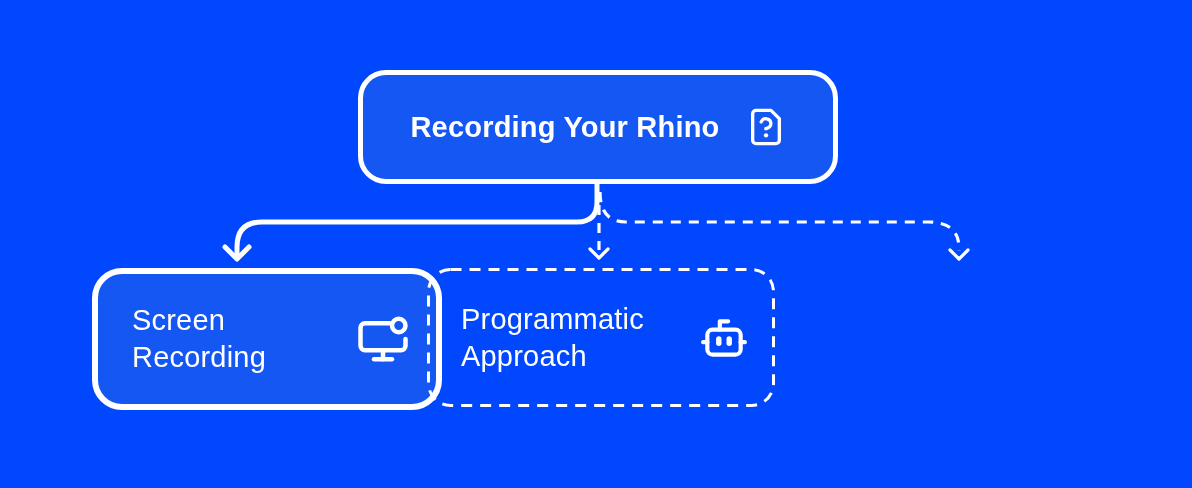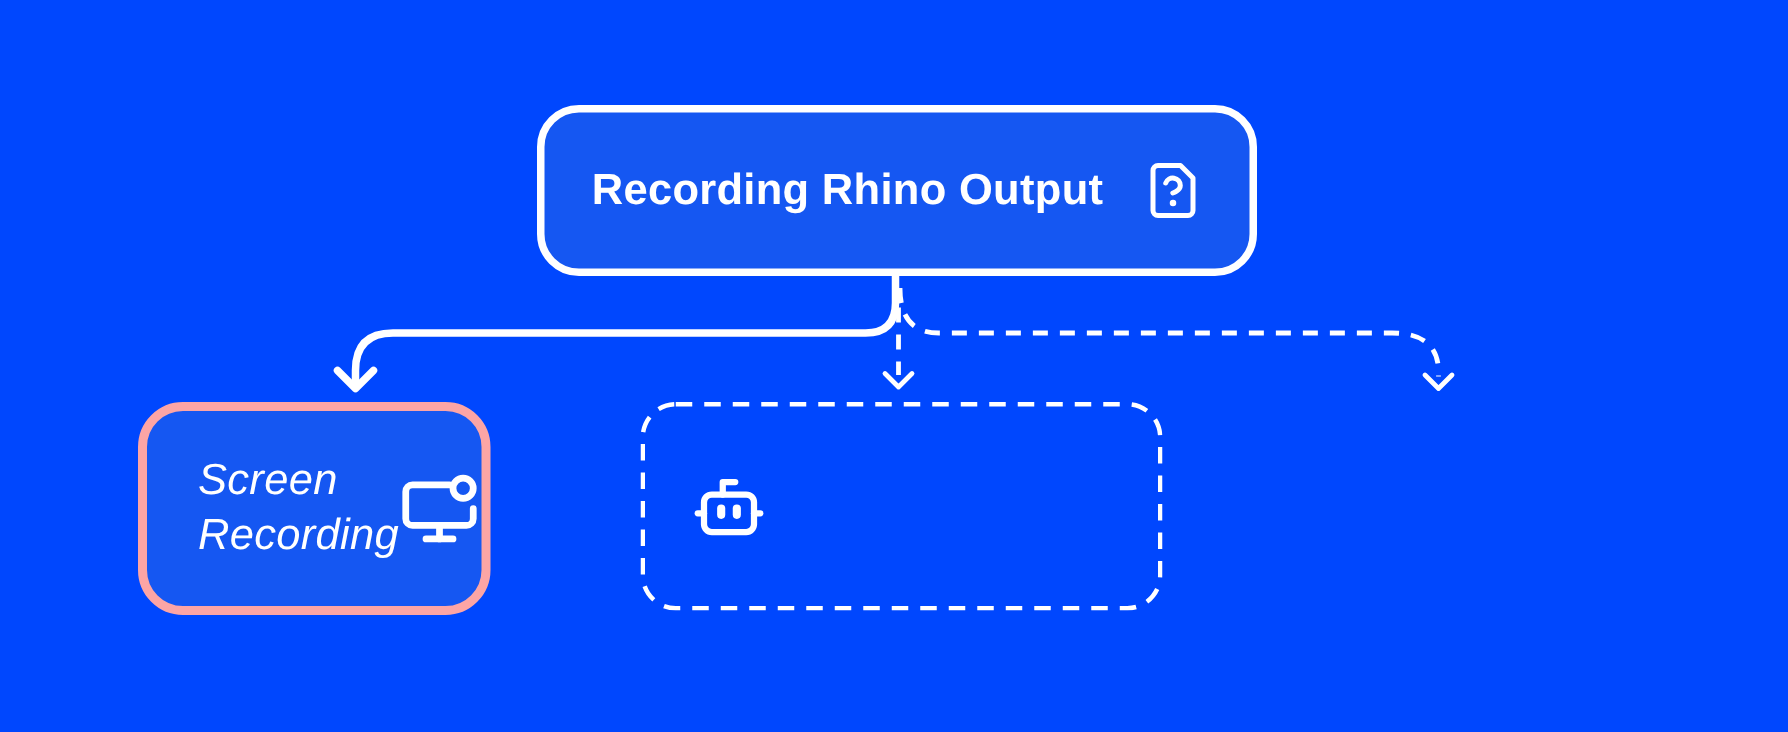--- a/index.html
+++ b/index.html
@@ -25,22 +25,22 @@
     left:358px; top:70px; width:480px; height:114px;
     background:#1557F2; border:5px solid #FFFFFF; border-radius:28px;
     justify-content:center; gap:26px;
   }
   .root .label { font-size:29px; font-weight:600; letter-spacing:.2px; white-space:nowrap; }
 
   .child { top:268px; justify-content:space-between; padding:0 26px 0 34px; }
   .child .label { font-size:29px; font-weight:500; line-height:1.27; letter-spacing:.2px; }
 
   .child-solid {
-    left:92px; width:235px; height:142px;
-    background:#1557F2; border:6px solid #fca5a5; border-radius:30px;font-style:italic;
+    left:92px; width:350px; height:142px;
+    background:#1557F2; border:6px solid #ffffff; border-radius:30px;
   }
   .child-dashed { border-radius:24px; height:139px; }
   #node-programmatic { left:427px; width:348px; }
   #node-rhino { left:819px; width:279px; }
   .dash-border { position:absolute; left:0; top:0; width:100%; height:100%; z-index:1; pointer-events:none; }
   .dash-border rect { fill:none; stroke:#FFFFFF; stroke-width:3; }
 </style>
 </head>
 <body>
 
@@ -52,21 +52,21 @@
     <path class="solid-line" d="M225 247 L237 259 L249 247"></path>
 
     <path class="dash-line" stroke-dasharray="10 8" d="M599 205 L599 250"></path>
     <path class="dash-arrow" d="M590 249 L599 258 L608 249"></path>
 
     <path class="dash-line" stroke-dasharray="10 8" d="M600 192 Q600 222 626 222 L928 222 Q959 222 959 248 L959 251"></path>
     <path class="dash-arrow" d="M950 250 L959 259 L968 250"></path>
   </svg>
 
   <div class="node root" id="node-root">
-    <span class="label">Recording Rhino Output</span>
+    <span class="label">Recording Your Rhino</span>
     <span class="icon">
       <svg width="40" height="40" viewBox="0 0 24 24">
         <path d="M15 2H6a2 2 0 0 0-2 2v16a2 2 0 0 0 2 2h12a2 2 0 0 0 2-2V7z"></path>
         <path d="M9.1 9a3 3 0 0 1 5.82 1c0 2-3 3-3 3"></path>
         <path d="M12 17h.01" stroke-width="2.6"></path>
       </svg>
     </span>
   </div>
 
   <div class="node child child-solid" id="node-screen">
@@ -78,20 +78,21 @@
         <path d="M12 17v4"></path>
         <path d="M8 21h8"></path>
       </svg>
     </span>
   </div>
 
   <div class="node child child-dashed" id="node-programmatic">
     <svg class="dash-border" viewBox="0 0 348 139" preserveAspectRatio="none">
       <rect x="1.5" y="1.5" width="345" height="136" rx="22" stroke-dasharray="11 8"></rect>
     </svg>
+    <span class="label">Programmatic Approach</span>
     <span class="icon">
       <svg width="50" height="50" viewBox="0 0 24 24" stroke-width="2.1">
         <path d="M10 8V4h4"></path>
         <rect x="4" y="8" width="16" height="12" rx="2.5"></rect>
         <path d="M2 14h2"></path>
         <path d="M20 14h2"></path>
         <path d="M9.5 12.5v2" stroke-width="2.6"></path>
         <path d="M14.5 12.5v2" stroke-width="2.6"></path>
       </svg>
     </span>

